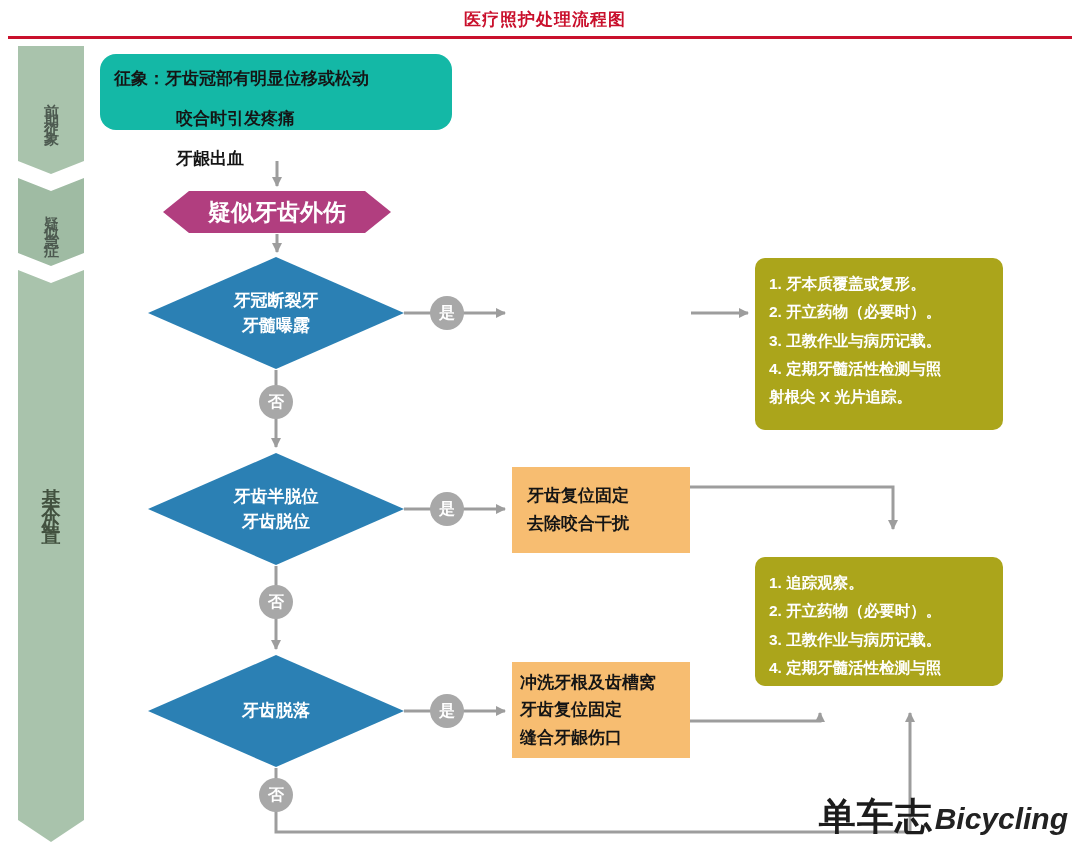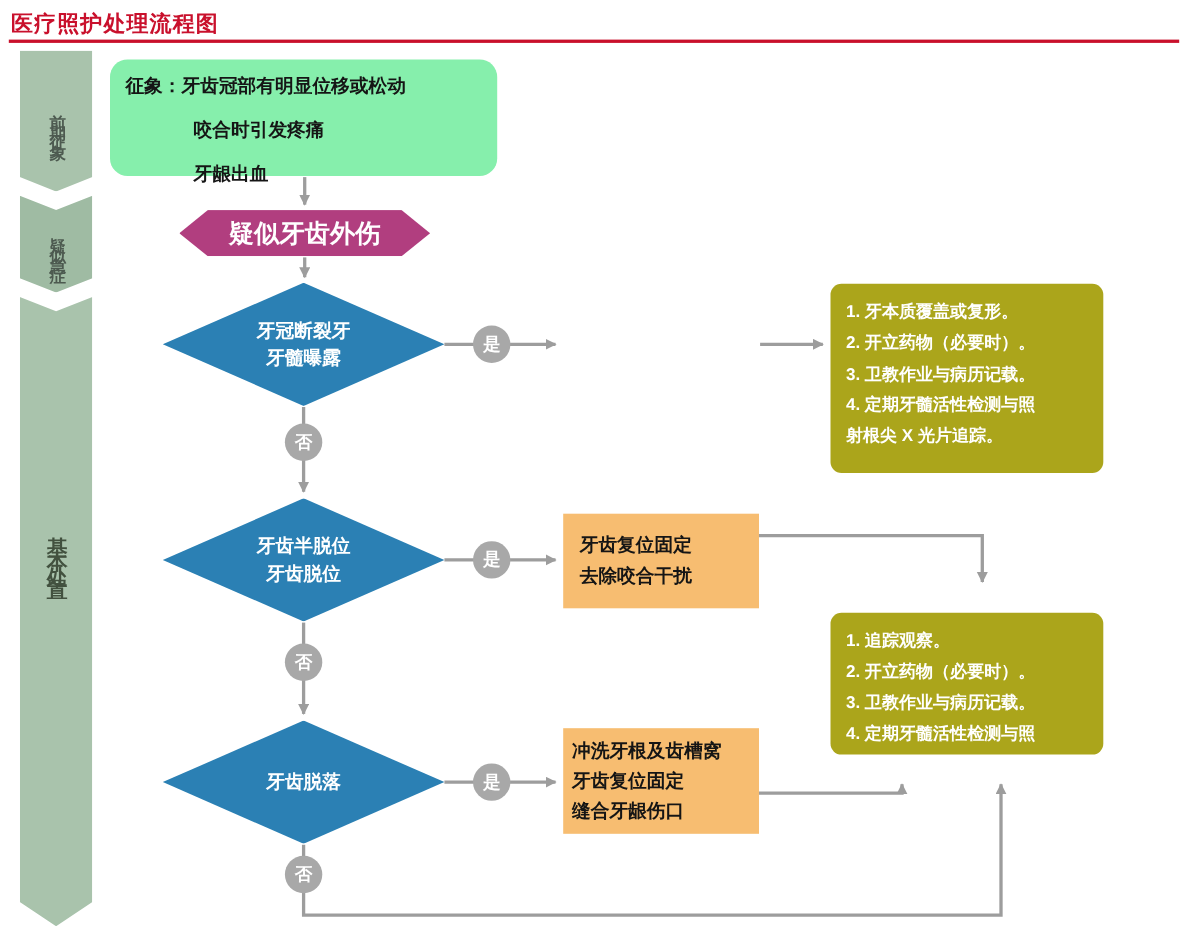--- a/index.html
+++ b/index.html
@@ -7,21 +7,21 @@
   .canvas {
     position: relative;
     width: 1080px;
     height: 844px;
     background: #ffffff;
     overflow: hidden;
     font-family: "Liberation Sans", "DejaVu Sans", sans-serif;
   }
   .title {
     position: absolute; top: 8px; left: 0; width: 100%;
-    color: #c9102c; font-weight: bold; font-size: 20px;
+    text-align: center; color: #c9102c; font-weight: bold; font-size: 17px;
     letter-spacing: 1px;
     padding-left: 10px;
   }
   .title-rule {
     position: absolute; top: 36px; left: 8px; right: 8px; height: 3px;
     background: #c9102c;
   }
 
   
   .seg {
@@ -41,22 +41,22 @@
   .vtext.small { font-size: 15px; letter-spacing: 9px; }
   .vtext.big   { font-size: 19px; letter-spacing: 13px; font-weight: bold; color: #42513f;
                  transform: translateY(-58px); }
 
   
   .connectors { position: absolute; left: 0; top: 0; width: 1080px; height: 844px; }
 
   
   .node { position: absolute; }
   .pink {
-    left: 100px; top: 54px; width: 352px; height: 106px;
-    background: #86efac; border-radius: 16px; padding: 11px 0 0 14px;
+    left: 100px; top: 54px; width: 352px; height: 76px;
+    background: #14b8a6; border-radius: 16px; padding: 11px 0 0 14px;
   }
   .pink .line { font-size: 17px; font-weight: bold; color: #151515; line-height: 1.65; }
   .pink .indent { padding-left: 62px; margin-top: 12px; }
 
   .hex {
     left: 163px; top: 191px; width: 228px; height: 42px;
     background: #b13e7f; color: #ffffff; font-weight: bold; font-size: 23px;
     display: flex; align-items: center; justify-content: center;
     clip-path: polygon(26px 0, calc(100% - 26px) 0, 100% 50%, calc(100% - 26px) 100%, 26px 100%, 0 50%);
   }
@@ -193,14 +193,18 @@
     <div>射根尖 X 光片追踪。</div>
   </div>
 
   <div class="circle yes1">是</div>
   <div class="circle no1">否</div>
   <div class="circle yes2">是</div>
   <div class="circle no2">否</div>
   <div class="circle yes3">是</div>
   <div class="circle no3">否</div>
 
+  <div class="watermark">
+    <span class="wm-cn">单车志</span>
+    <span class="wm-en">Bicycling</span>
+  </div>
 
 </div>
 
 </body></html>

